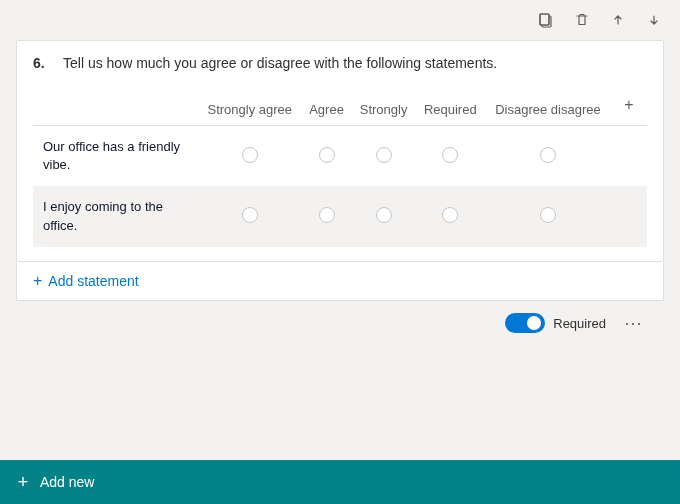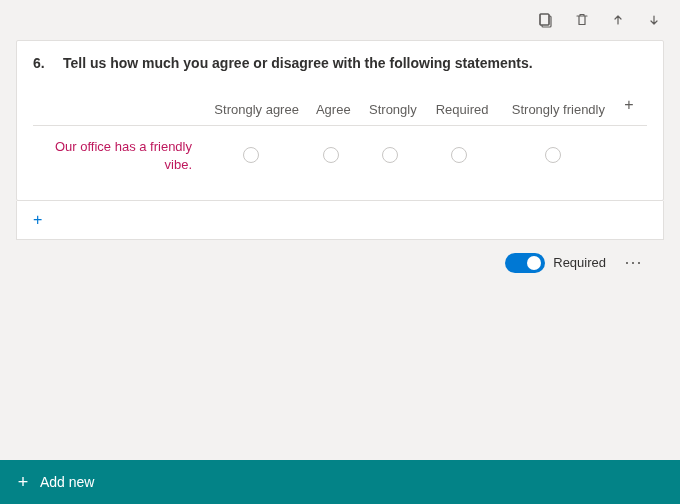--- a/index.html
+++ b/index.html
@@ -58,37 +58,37 @@
     }
     .question-number {
       font-size: 14px;
       font-weight: 600;
       color: #323130;
       min-width: 20px;
     }
     .question-text {
       font-size: 14px;
       color: #323130;
-      font-weight: 700;
+      font-weight: 400;
     }
 
     
     .likert-table {
       width: 100%;
       border-collapse: collapse;
       font-size: 13px;
     }
 
     .likert-table thead tr {
       border-bottom: 1px solid #e1dfdd;
     }
 
     .likert-table th {
       padding: 8px 6px;
-      text-align: right;
+      text-align: center;
       color: #605e5c;
       font-weight: 400;
       font-size: 13px;
       vertical-align: bottom;
     }
 
     .likert-table th.statement-header {
       width: 165px;
       text-align: left;
     }
@@ -105,22 +105,22 @@
       background: #fff;
     }
 
     .likert-table td {
       padding: 12px 6px;
       text-align: center;
       vertical-align: middle;
     }
 
     .likert-table td.statement-cell {
-      text-align: right;
-      color: #be185d;
+      text-align: left;
+      color: #0f172a;
       font-size: 13px;
       line-height: 1.4;
       padding-left: 10px;
     }
 
     
     .radio-circle {
       width: 16px;
       height: 16px;
       border-radius: 50%;
@@ -276,43 +276,53 @@
     </div>
 
     <table class="likert-table">
       <thead>
         <tr>
           <th class="statement-header"></th>
           <th><span>Strongly agree</span></th>
           <th><span>Agree</span></th>
           <th><span>Strongly</span></th>
           <th><span>Required</span></th>
-          <th><span>Strongly friendly</span></th>
+          <th><span>Disagree disagree</span></th>
           <th class="th-add">
             <div class="add-col-btn">+</div>
           </th>
         </tr>
       </thead>
       <tbody id="table-body">
 
       <tr>
             <td class="statement-cell">Our office has a friendly vibe.</td>
             <td><span class="radio-circle"></span></td>
             <td><span class="radio-circle"></span></td>
             <td><span class="radio-circle"></span></td>
             <td><span class="radio-circle"></span></td>
             <td><span class="radio-circle"></span></td>
             <td></td>
           </tr>
+          <tr>
+            <td class="statement-cell">I enjoy coming to the office.</td>
+            <td><span class="radio-circle"></span></td>
+            <td><span class="radio-circle"></span></td>
+            <td><span class="radio-circle"></span></td>
+            <td><span class="radio-circle"></span></td>
+            <td><span class="radio-circle"></span></td>
+            <td></td>
+          </tr>
         </tbody>
     </table>
   </div>
 
   <div class="add-statement">
     <span style="font-size:16px;font-weight:300;">+</span>
+    <span>Add statement</span>
   </div>
 
   <div class="footer-row">
     <div class="required-toggle">
       <div class="toggle"></div>
       <span>Required</span>
     </div>
     <div class="more-options">···</div>
   </div>
 

